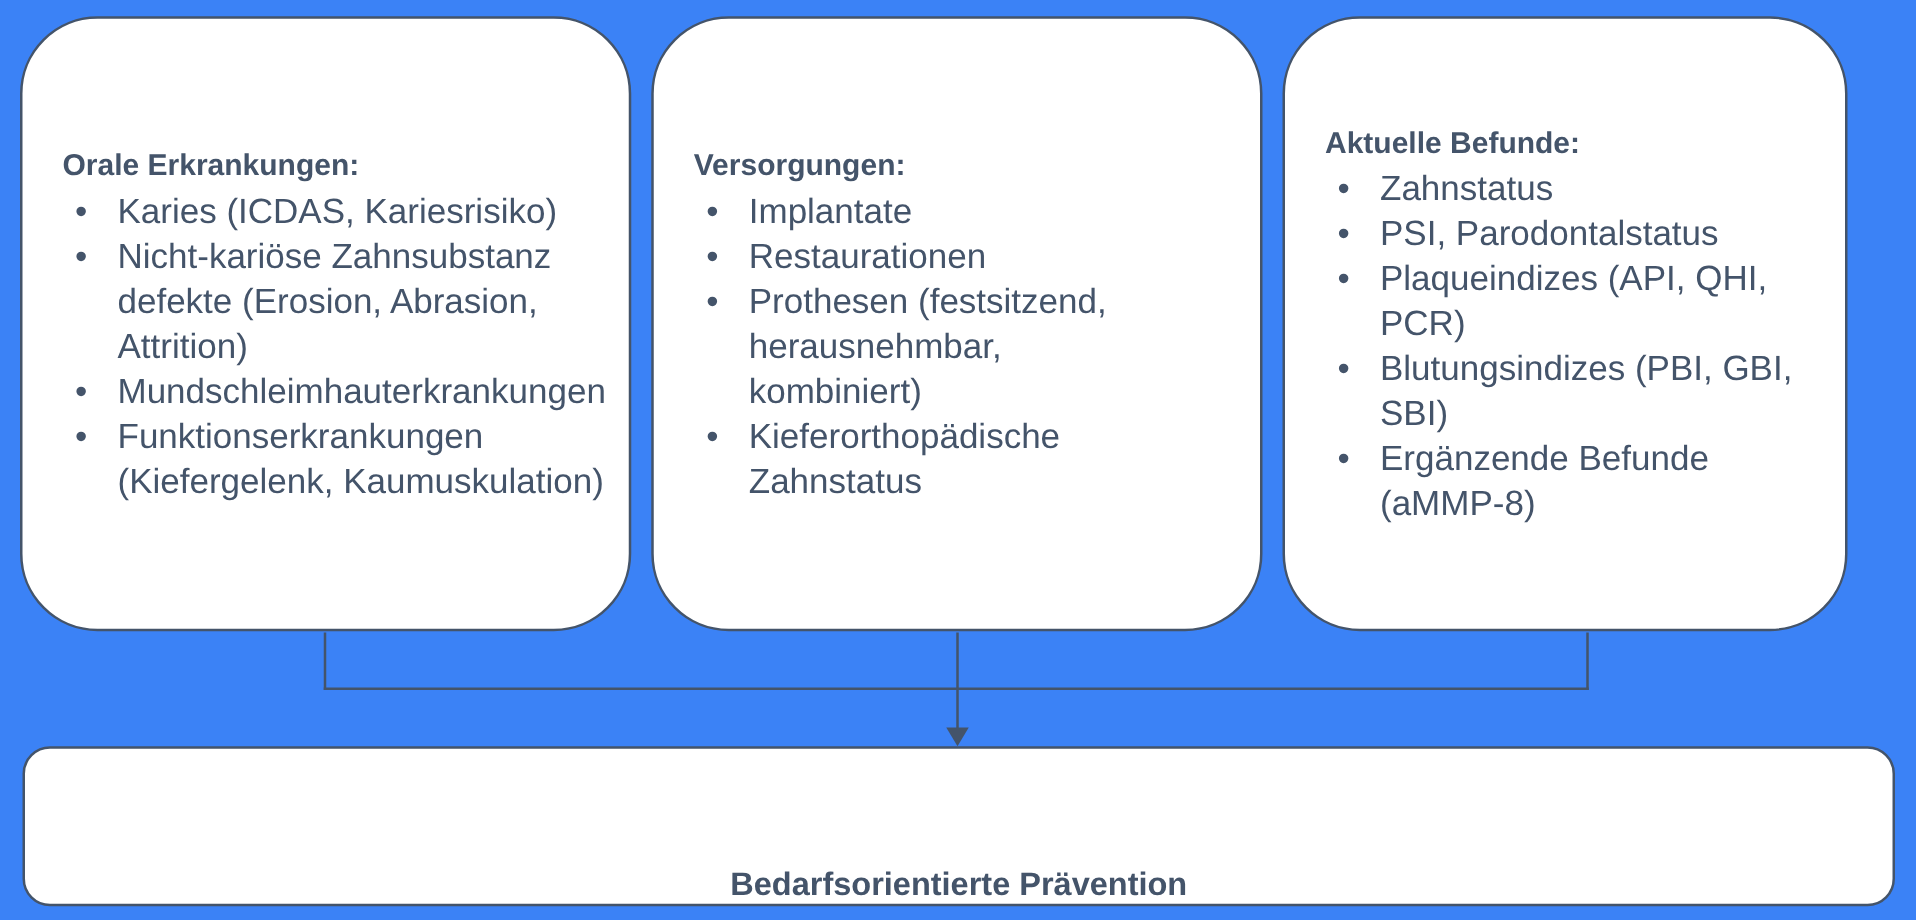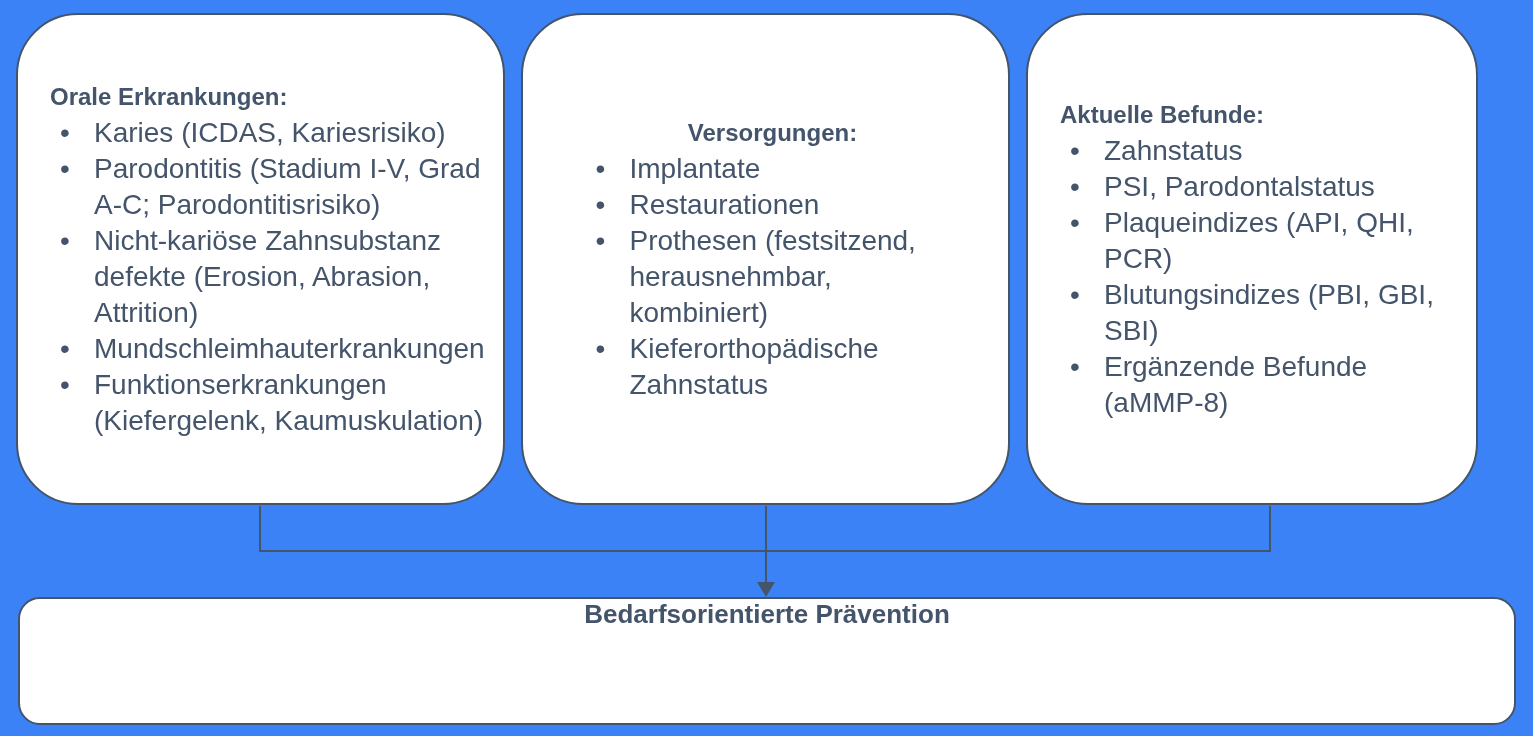--- a/index.html
+++ b/index.html
@@ -23,21 +23,21 @@
     border: 2px solid #44546A;
     border-radius: 62px;
     background: #ffffff;
     box-sizing: border-box;
     display: flex;
     flex-direction: column;
     justify-content: center;
     padding: 0 18px 0 32px;
   }
   .box-left   { left: 16px;   width: 489px; }
-  .box-middle { left: 521px;  width: 489px; align-items: center; }
+  .box-middle { left: 521px;  width: 489px; }
   .box-right  { left: 1026px; width: 452px; }
   .box-title {
     margin: 0;
     font-size: 24px;
     line-height: 36px;
     font-weight: bold;
     color: #44546A;
   }
   ul.bullets {
     list-style: none;
@@ -65,21 +65,21 @@
     position: absolute;
     left: 18px;
     top: 597px;
     width: 1498px;
     height: 128px;
     border: 2px solid #44546A;
     border-radius: 22px;
     background: #ffffff;
     box-sizing: border-box;
     display: flex;
-    align-items: flex-start;
+    align-items: flex-end;
     justify-content: center;
   }
   .bottombox-label {
     font-size: 26px;
     font-weight: bold;
     color: #44546A;
   }
 
   
   .conn {
@@ -103,21 +103,20 @@
 </style>
 </head>
 <body>
 
 <div class="canvas">
 
   <div class="topbox box-left">
     <h3 class="box-title">Orale Erkrankungen:</h3>
     <ul class="bullets">
       <li>Karies (ICDAS, Kariesrisiko)</li>
-      <li>Parodontitis (Stadium I-V, Grad A-C; Parodontitisrisiko)</li>
       <li>Nicht-kariöse Zahnsubstanz defekte (Erosion, Abrasion, Attrition)</li>
       <li>Mundschleimhauterkrankungen</li>
       <li>Funktionserkrankungen (Kiefergelenk, Kaumuskulation)</li>
     </ul>
   </div>
 
   <div class="topbox box-middle">
     <h3 class="box-title">Versorgungen:</h3>
     <ul class="bullets">
       <li>Implantate</li>

